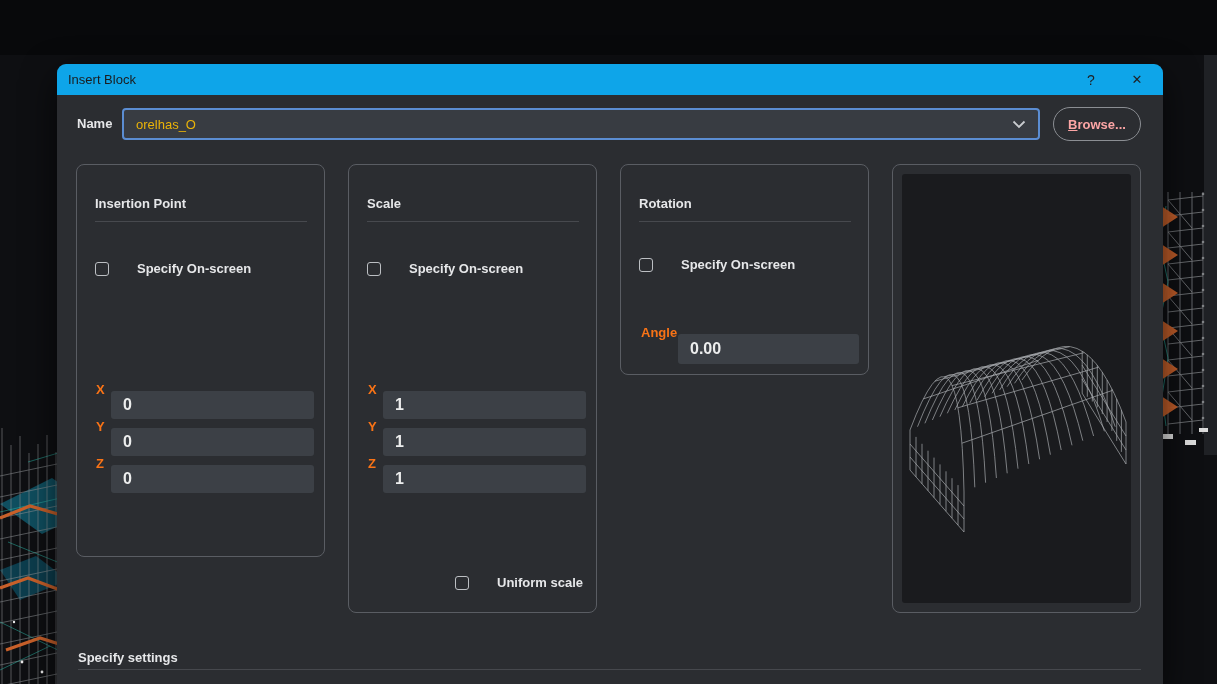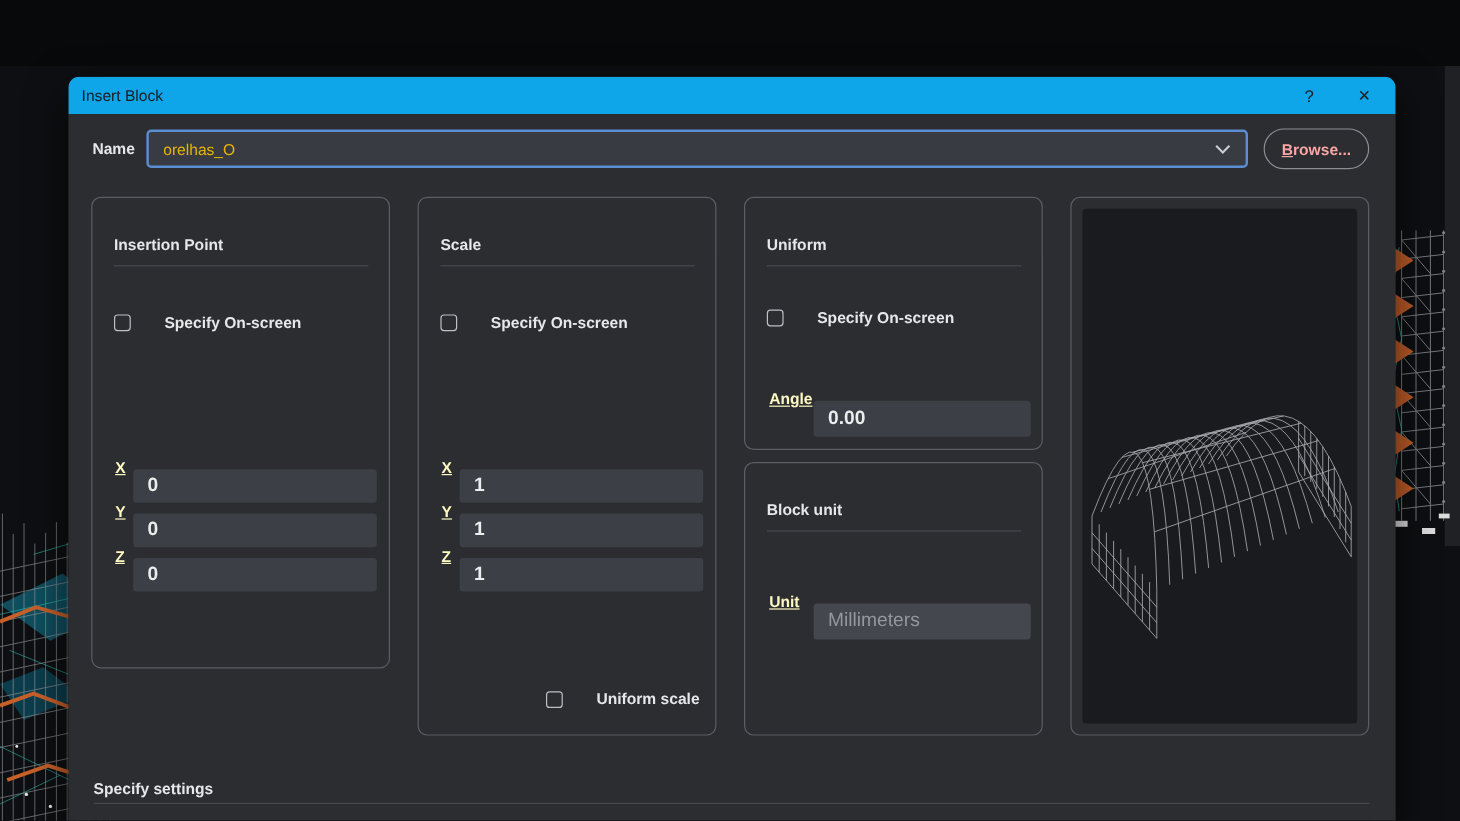--- a/index.html
+++ b/index.html
@@ -49,21 +49,21 @@
   .rule { position:absolute; left:18px; right:17px; top:56px; height:1px; background:#47494e; }
 
   .chk { position:absolute; display:flex; align-items:center; gap:28px; cursor:default; }
   .chk .box { width:14px; height:14px; border:1.5px solid #bcbfc3; border-radius:3px; background:transparent; flex:none; }
   .chk span.t { font-weight:700; font-size:13px; color:#e6e7e9; white-space:nowrap; }
   .chk-specify { left:18px; top:96px; }
   .g3 .chk-specify { top:92px; }
   .chk-uniform { right:13px; bottom:22px; }
 
   .frow { position:absolute; left:0; height:28px; }
-  .frow .flabel { position:absolute; left:19px; top:7px; font-weight:700; font-size:13px; color:#fef9c3;text-decoration:underline; }
+  .frow .flabel { position:absolute; left:19px; top:7px; font-weight:700; font-size:13px; color:#f97316; }
   .fin { position:absolute; left:34px; top:0; width:203px; height:28px; background:#3c4046;
     border:none; border-radius:3px; color:#eceded; font-family:"Liberation Sans",sans-serif;
     font-size:16px; font-weight:700; padding:0 12px; outline:none;margin-top:16px; }
   .rowX { top:210px; } .rowY { top:247px; } .rowZ { top:284px; }
 
   .frow2 .flabel { left:20px; }
   .fin2 { left:57px; width:181px; height:30px; }
   .rowAngle { top:153px; height:30px; }
   .rowUnit { top:101px; height:30px; }
   .fin.dim { background:#44474d; color:#94979b; font-weight:400; }
@@ -252,40 +252,32 @@
         <span class="flabel">Z</span>
         <input class="fin" value="1" style="">
       </div>
       <label class="chk chk-uniform">
         <span class="box"></span>
         <span class="t">Uniform scale</span>
       </label>
     </section>
 
     <section class="grp g3">
-      <h3>Uniform</h3>
+      <h3>Rotation</h3>
       <div class="rule"></div>
       <label class="chk chk-specify">
         <span class="box"></span>
         <span class="t">Specify On-screen</span>
       </label>
       <div class="frow frow2 rowAngle">
         <span class="flabel">Angle</span>
         <input class="fin fin2" value="0.00" style="">
       </div>
     </section>
 
-    <section class="grp g4">
-      <h3>Block unit</h3>
-      <div class="rule"></div>
-      <div class="frow frow2 rowUnit">
-        <span class="flabel">Unit</span>
-        <input class="fin fin2 dim" readonly="" value="Millimeters" style="">
-      </div>
-    </section>
 
     <section class="grp g5">
       <div class="preview-inner">
         <svg class="pv-svg" viewBox="0 0 229 429">
           <g id="pv-wire" stroke="#b5b8bc" stroke-width="0.7" fill="none" opacity="0.92">
               <path d="M8.0,256.0 Q58.0,124.0 62.0,318.0"></path>
               <path d="M15.5,252.7 Q66.0,123.9 72.8,313.3"></path>
               <path d="M22.9,249.3 Q74.0,123.7 83.6,308.7"></path>
               <path d="M30.4,246.0 Q82.0,123.6 94.4,304.0"></path>
               <path d="M37.9,242.7 Q90.0,123.5 105.2,299.3"></path>

